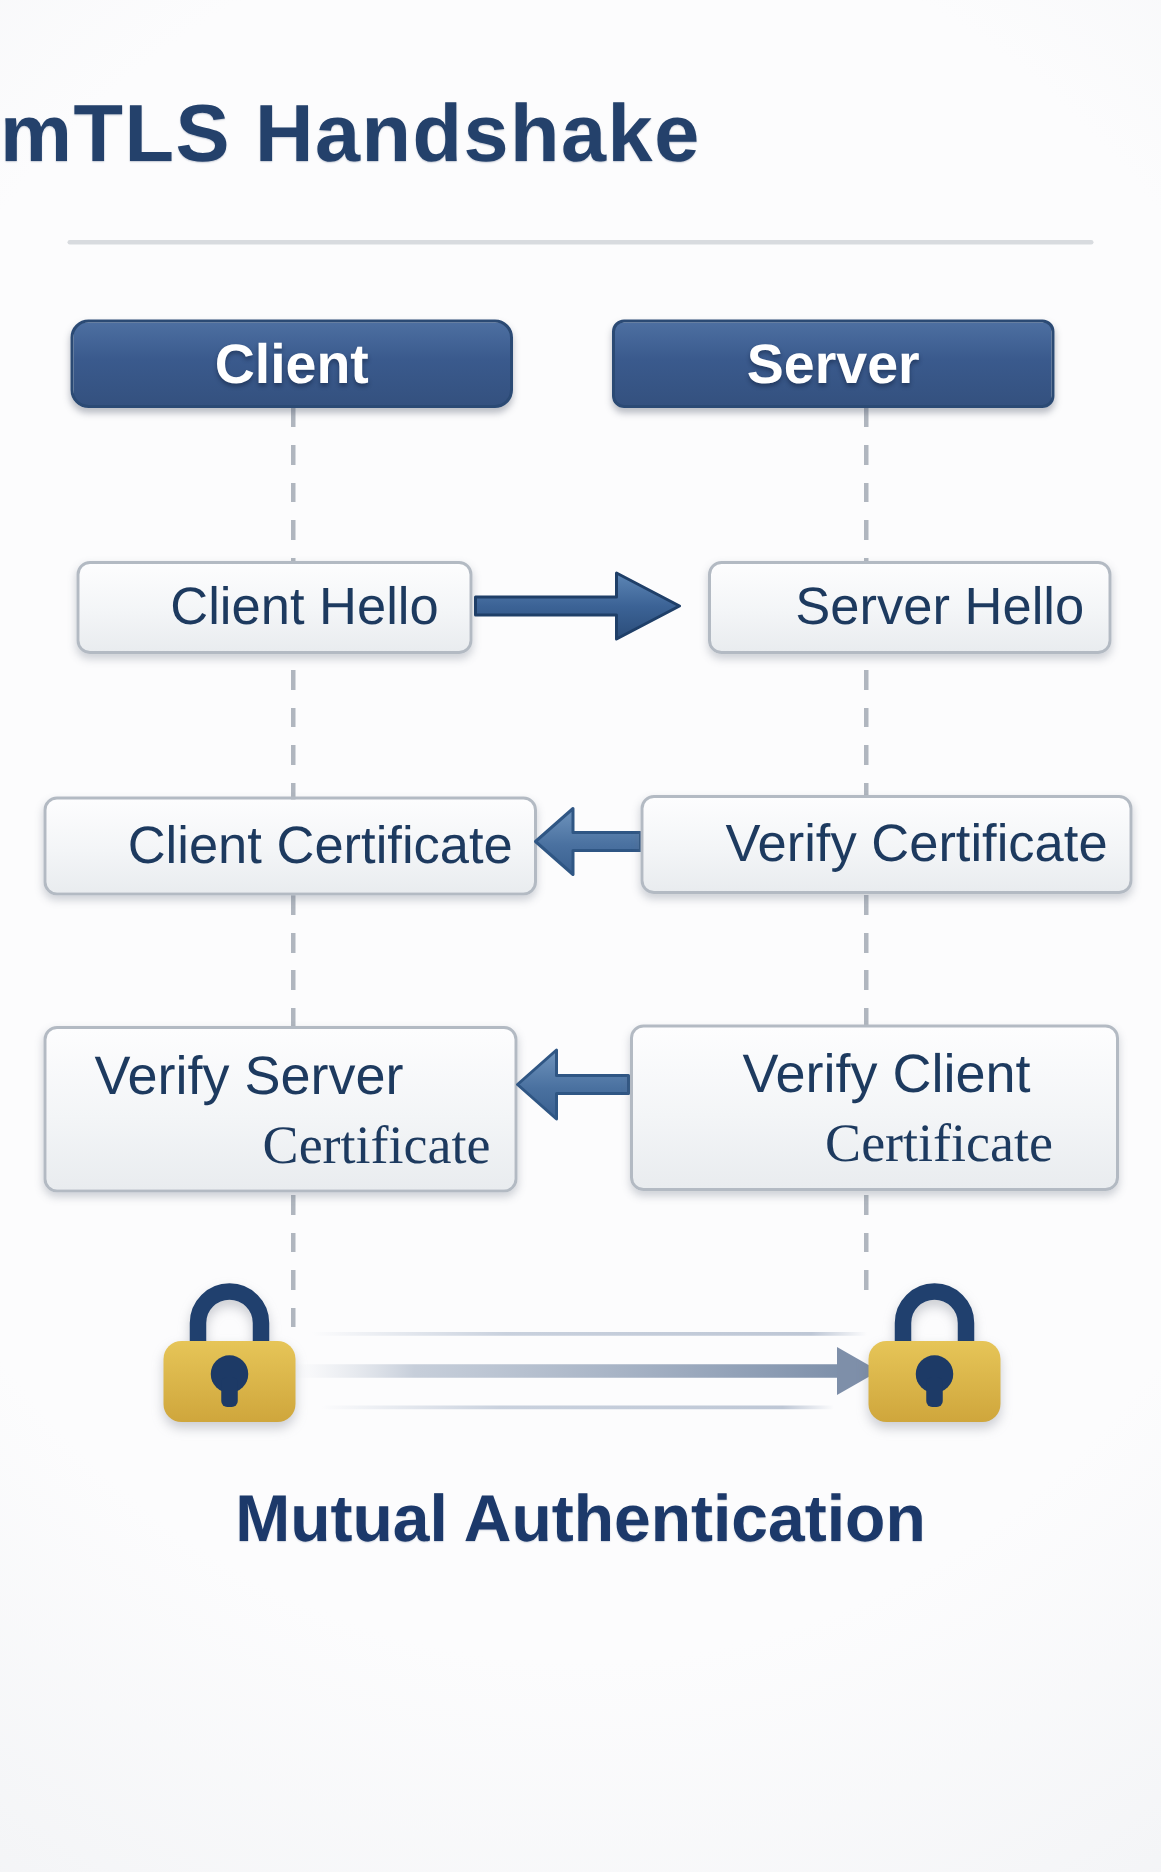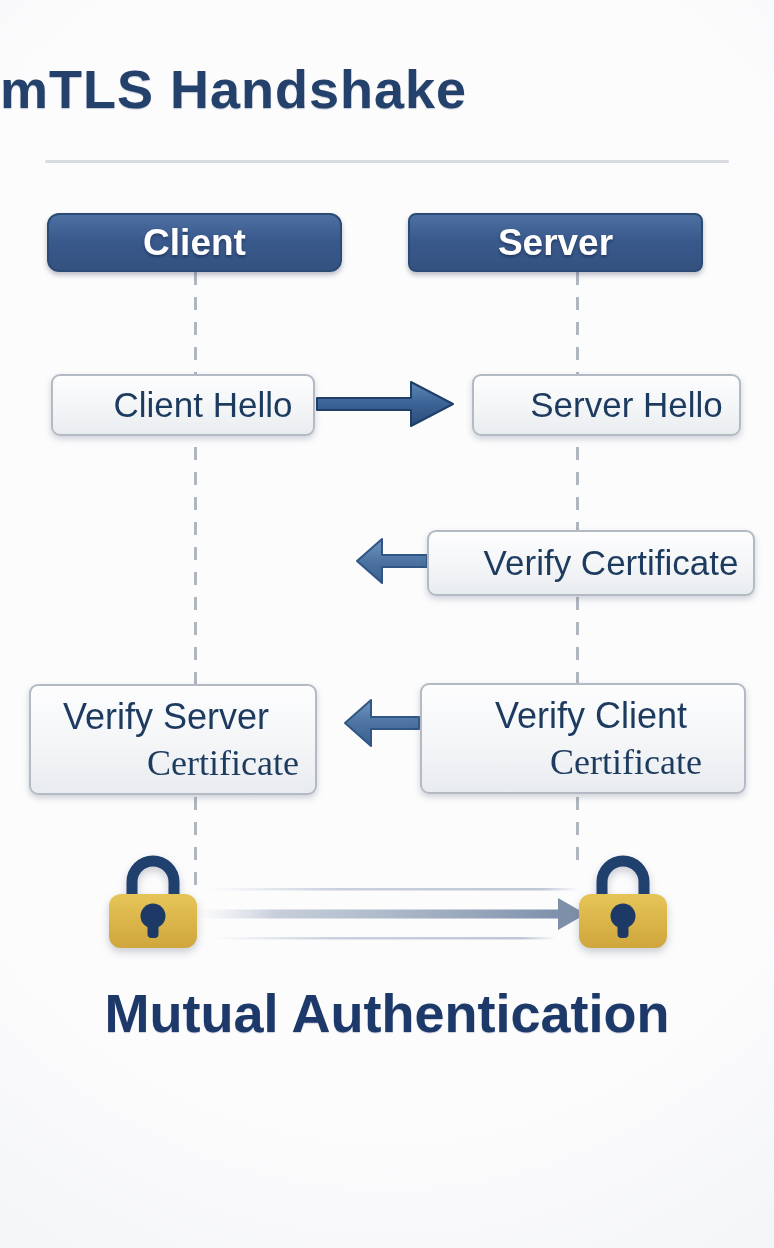--- a/index.html
+++ b/index.html
@@ -62,33 +62,33 @@
     box-shadow: 0 3px 6px rgba(100,110,125,0.30);
     display: flex; flex-direction: column; align-items: stretch; justify-content: center;
     color: #1d3a5f;
     font-size: 35px;
   }
   .msg-box .single { text-align: center; margin-left: 40px; }
   .box-client-hello { left: 51px;  top: 374px; width: 264px; height: 62px; }
   .box-server-hello { left: 472px; top: 374px; width: 269px; height: 62px; }
   .box-client-cert  { left: 29px;  top: 531px; width: 329px; height: 66px; }
   .box-server-cert  { left: 427px; top: 530px; width: 328px; height: 66px; }
-  .box-verify-server{ left: 29px;  top: 684px; width: 288px; height: 111px; font-size: 36px; }
+  .box-verify-server{ left: 29px;  top: 684px; width: 316px; height: 111px; font-size: 36px; }
   .box-verify-client{ left: 420px; top: 683px; width: 326px; height: 111px; font-size: 36px; padding-left: 35px; }
   .v-line1 { text-align: left;  padding-left: 32px;  line-height: 47px; }
   .v-line2 { text-align: right; padding-right: 16px; line-height: 47px; font-family: Liberation Serif, serif; }
   .box-verify-client .v-line1 { padding-left: 38px; }
   .box-verify-client .v-line2 { padding-right: 42px; }
   .arrow-svg, .lock-svg, .mutual-svg { position: absolute; }
   .footer-caption {
     position: absolute;
     top: 986px; left: 0; width: 100%;
     text-align: center;
     color: #1c396a;
-    font-size: 54px;
+    font-size: 44px;
     font-weight: bold;
     line-height: 54px;
     text-shadow: 0 1px 1px rgba(30,50,90,0.2);
   }
 </style>
 </head>
 <body>
 
 <div class="canvas">
 
@@ -116,20 +116,23 @@
           <stop offset="0.5" stop-color="#3c6396"></stop>
           <stop offset="1" stop-color="#2b4d7a"></stop>
       </linearGradient>
     </defs>
     <polygon points="1,19 95,19 95,3 137,25 95,47 95,31 1,31" fill="url(#ag1)" stroke="#1f3f68" stroke-width="2" stroke-linejoin="round"></polygon>
   </svg>
   <div class="msg-box box-server-hello">
     <div class="single">Server Hello</div>
   </div>
 
+  <div class="msg-box box-client-cert">
+    <div class="single">Client Certificate</div>
+  </div>
   <svg class="arrow-svg" style="left:354px; top:536px;" width="74" height="50" viewBox="0 0 74 50">
     <defs>
       <linearGradient id="ag2" x1="0" y1="0" x2="0" y2="1">
         <stop offset="0" stop-color="#6f94bd"></stop>
           <stop offset="0.55" stop-color="#4a71a0"></stop>
           <stop offset="1" stop-color="#3a6090"></stop>
       </linearGradient>
     </defs>
     <polygon points="73,19 28,19 28,3 3,25 28,47 28,31 73,31" fill="url(#ag2)" stroke="#2f5684" stroke-width="2" stroke-linejoin="round"></polygon>
   </svg>

